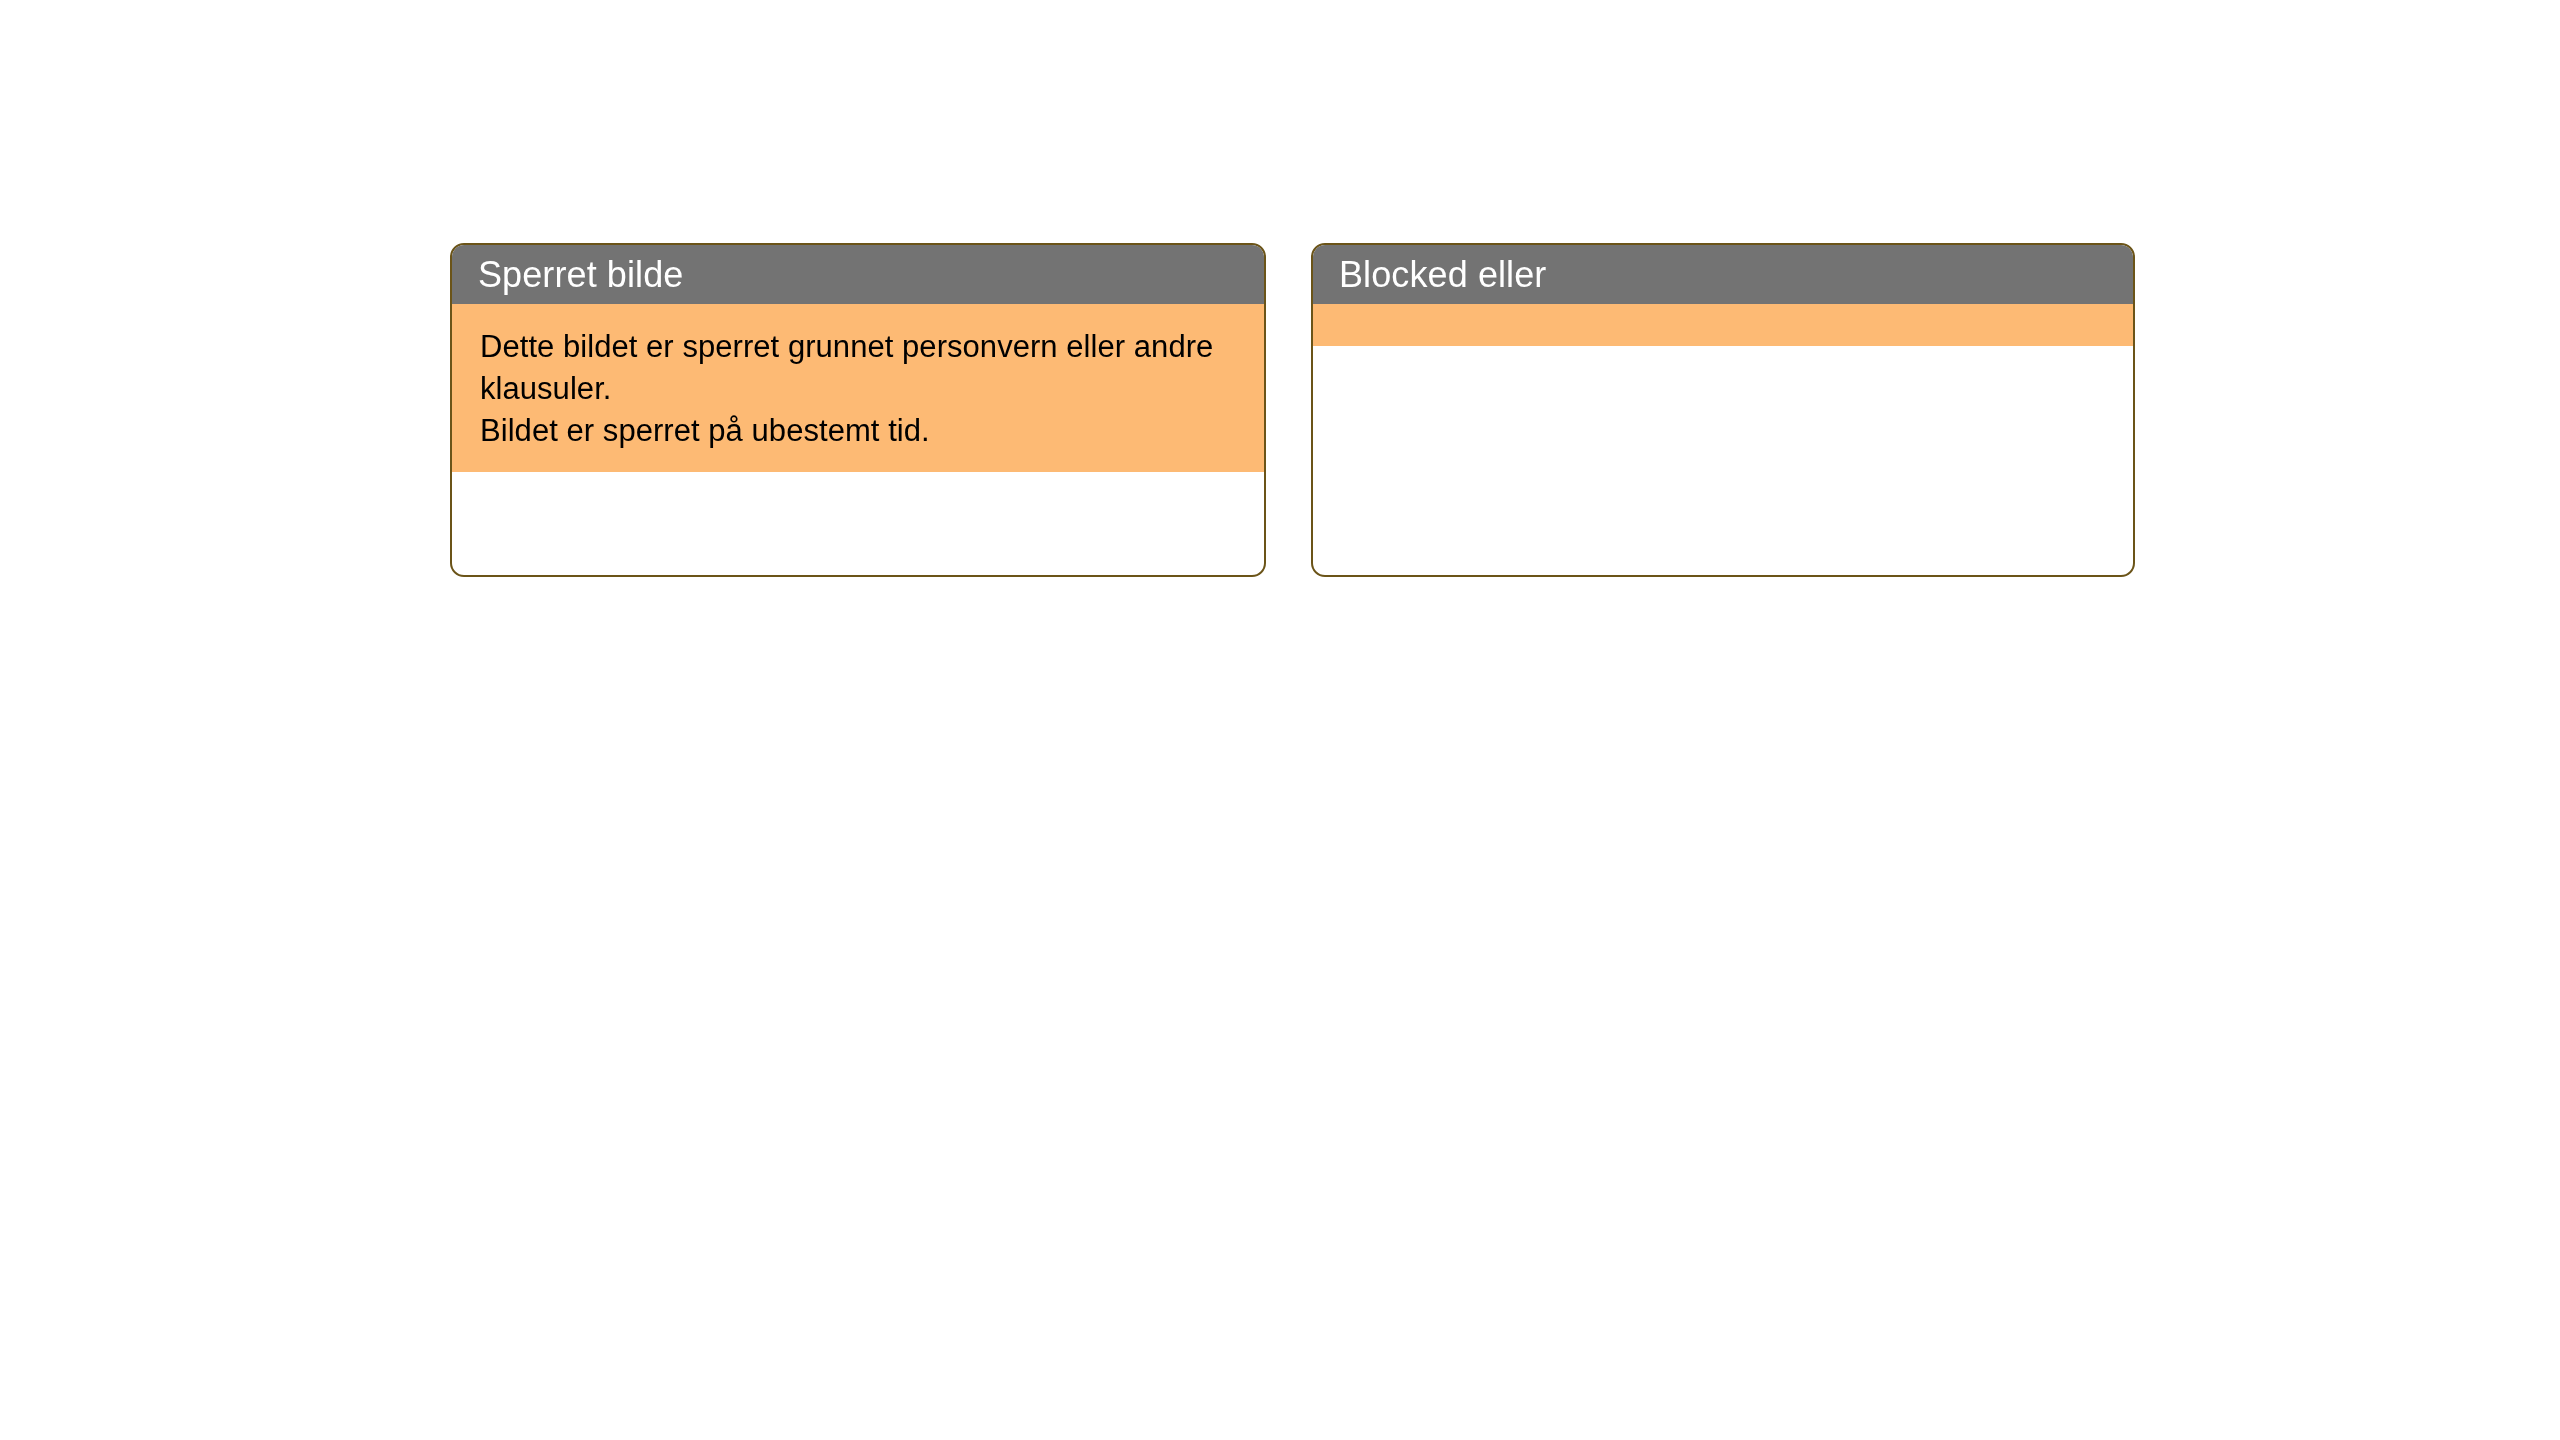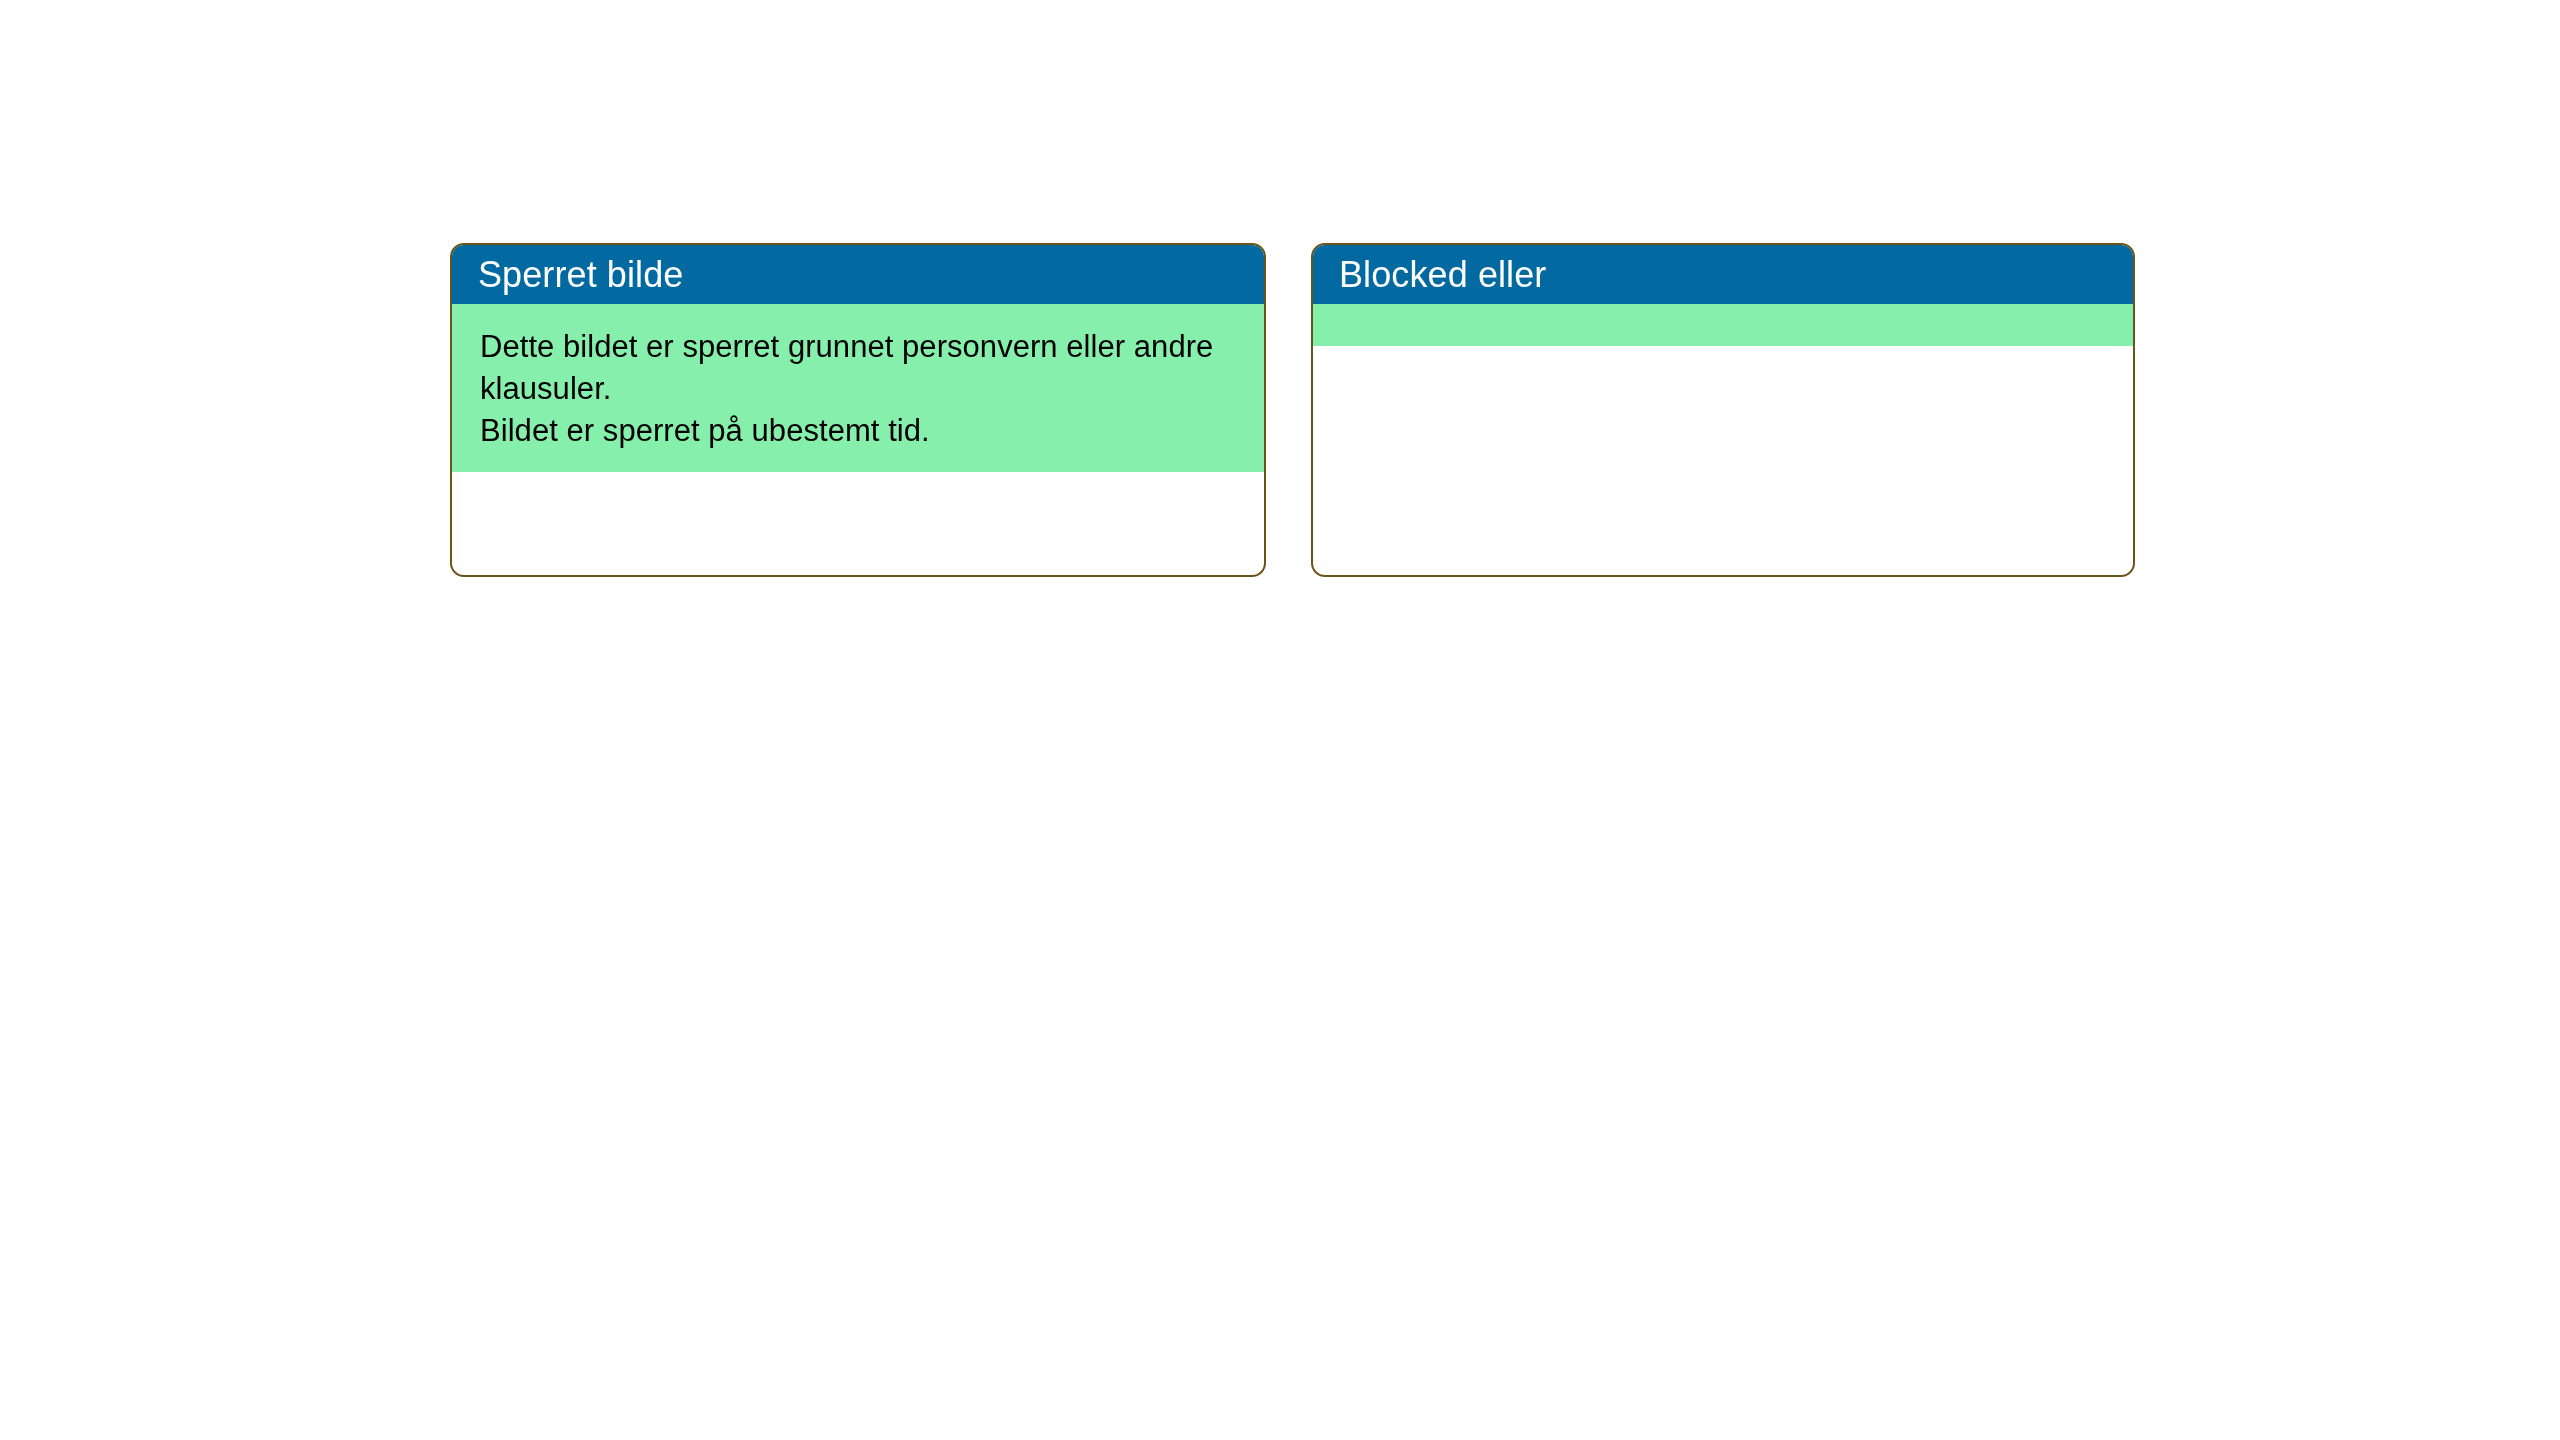--- a/index.html
+++ b/index.html
@@ -38,40 +38,40 @@
 
   .card-notice-en {
     left: 1311px;
     top: 243px;
     width: 824px;
     height: 334px;
   }
 
   .card-header {
     box-sizing: border-box;
-    background: #0369a1;
+    background: #737373;
     height: 59px;
     padding: 0 0 0 26px;
     display: flex;
     align-items: center;
   }
 
   .card-header-title {
     color: #ffffff;
     font-size: 36px;
     font-weight: 400;
     line-height: 1;
     letter-spacing: 0.1px;
     white-space: nowrap;
   }
 
   .card-body {
     box-sizing: border-box;
     padding: 22px 20px 20px 28px;
-    background: #86efac;
+    background: #fdba74;
   }
 
   .card-paragraph {
     color: #000000;
     font-size: 31px;
     line-height: 42px;
     font-weight: 400;
     margin: 0;
     letter-spacing: 0.05px;
   }

